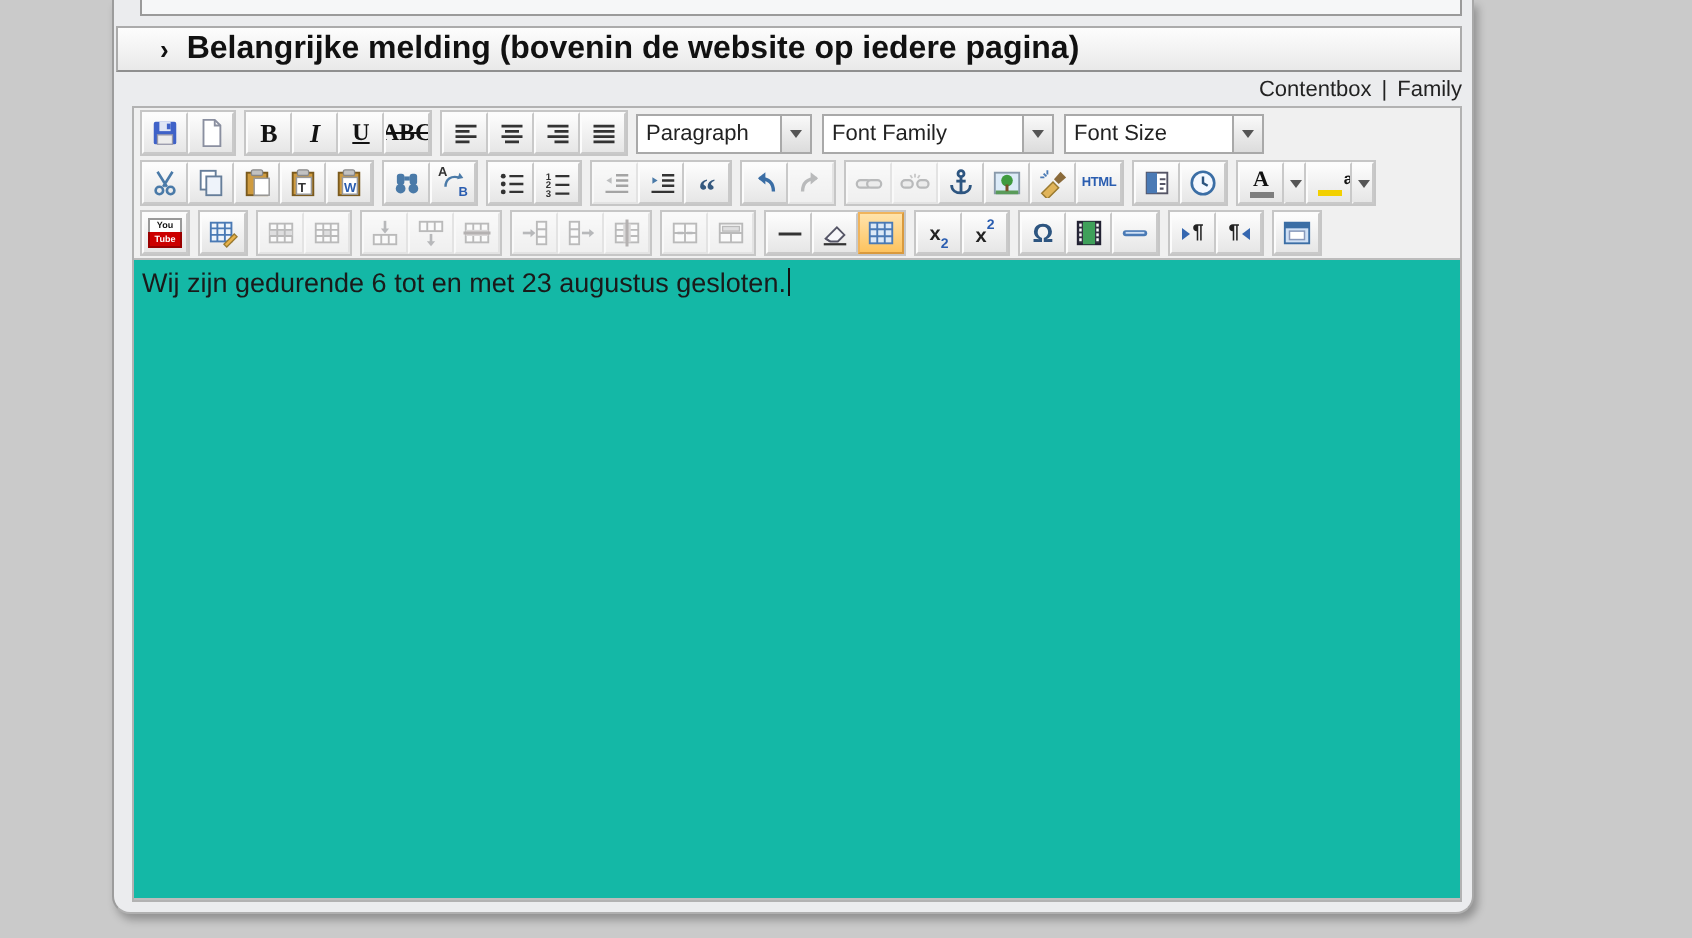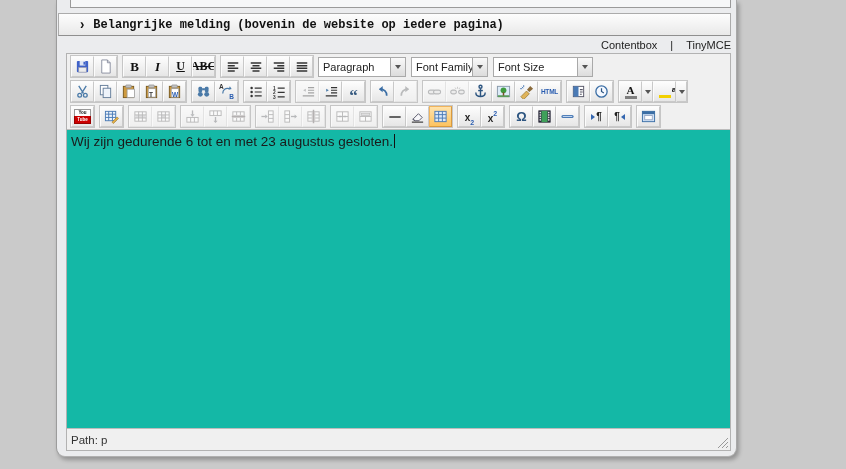--- a/index.html
+++ b/index.html
@@ -21,25 +21,25 @@
     border-left:1px solid #9a9a9a; border-right:1px solid #9a9a9a; border-bottom:1px solid #9a9a9a;
     background:#f6f7f8;
   }
   .hdr {
     position:absolute; left:1px; right:5px; top:13px; height:23px;
     background:linear-gradient(#fdfdfd,#e9e9e9);
     border:1px solid #ababab; border-bottom:1px solid #8f8f8f;
     display:flex; align-items:center; cursor:pointer;
   }
   .hdr .chev { font-weight:bold; font-size:13px; color:#111; margin:0 9px 0 21px; transform:scaleY(1.1); }
-  .hdr .ttl { font-weight:bold; font-size:12px; color:#111;font-family:Liberation Mono, monospace; }
+  .hdr .ttl { font-weight:bold; font-size:16px; color:#111; }
   .modebar {
     position:absolute; left:1px; right:5px; top:37px; height:15px;
     display:flex; align-items:center; justify-content:flex-end;
-    font-size:11px; color:#222;gap:8px;
+    font-size:11px; color:#222;
   }
   .modebar span { margin-left:5px; }
   .modebar .lnk { cursor:pointer; }
   .editor {
     position:absolute; left:9px; top:53px; width:665px; height:398px;
     border:1px solid #b2b2b2; background:#f0f0f0;
     display:flex; flex-direction:column;
   }
   .trow { display:flex; align-items:center; height:25px; padding:0 1px 0 3px; flex:none; }
   .grp {
@@ -86,21 +86,21 @@
   .ytb { display:flex; flex-direction:column; width:17px; }
   .ytTop { height:7px; background:#fff; border:1px solid #999; border-bottom:none; color:#111; font-size:4.5px; font-weight:bold; text-align:center; line-height:6px; }
   .ytBot { height:8px; background:#c00; color:#fff; font-size:4.5px; font-weight:bold; text-align:center; line-height:7px; border:1px solid #900; border-top:none; }
   .dd {
     display:inline-flex; align-items:center; height:20px; margin-right:5px;
     border:1px solid #a9a9a9; background:#fff; flex:none; cursor:pointer;
   }
   .dd .lbl { font-size:11px; color:#222; padding:0 4px; flex:1; white-space:nowrap; overflow:hidden; }
   .dd .arr { width:15px; height:100%; border-left:1px solid #a9a9a9; background:linear-gradient(#f9f9f9,#dcdcdc); display:flex; align-items:center; justify-content:center; }
   .dd .arr::after { content:""; border:3px solid transparent; border-top:4px solid #555; margin-top:3px; }
-  .w88 { width:88px; } .w96 { width:77px; } .w84 { width:100px; }
+  .w88 { width:88px; } .w96 { width:116px; } .w84 { width:100px; }
   .content {
     flex:1; background:#14b8a6; border-top:1px solid #bcbcbc; border-bottom:1px solid #bcbcbc;
     padding:4px 4px; font-size:13.5px; color:#1a1a1a; cursor:text;
   }
   .caret { display:inline-block; width:1px; height:14px; background:#111; vertical-align:-2px; margin-left:1px; }
   .statusbar {
     height:21px; background:#f0f0f0; display:flex; align-items:center;
     font-size:11.5px; color:#333; padding-left:4px; position:relative; flex:none;
   }
   .grip { position:absolute; right:1px; bottom:1px; cursor:nwse-resize; }
@@ -113,21 +113,21 @@
   <div class="prev-box"></div>
 
   <div class="hdr">
     <span class="chev">›</span>
     <span class="ttl">Belangrijke melding (bovenin de website op iedere pagina)</span>
   </div>
 
   <div class="modebar">
     <span class="lnk">Contentbox</span>
     <span>|</span>
-    <span class="lnk">TinyMCE</span>
+    <span class="lnk">Family</span>
   </div>
 
   <div class="editor">
 
     <div class="trow">
       <span class="grp">
         <span class="tb">
             <span>
           <svg width="15" height="15" viewBox="0 0 16 16">
                 <rect x="2" y="2" width="12" height="12" rx="1" fill="#3f62c8"></rect>
@@ -651,22 +651,14 @@
               </svg>
         </span>
           </span>
       </span>
     </div>
 
     <div class="content">
       <span>Wij zijn gedurende 6 tot en met 23 augustus gesloten.</span><span class="caret"></span>
     </div>
 
-    <div class="statusbar">
-      <span>Path: p</span>
-      <span class="grip">
-        <svg width="12" height="12" viewBox="0 0 12 12" fill="none" stroke="#999" stroke-width="1">
-            <path d="M11 1L1 11M11 5L5 11M11 9L9 11"></path>
-          </svg>
-      </span>
-    </div>
   </div>
 </div>
 
 </body></html>

